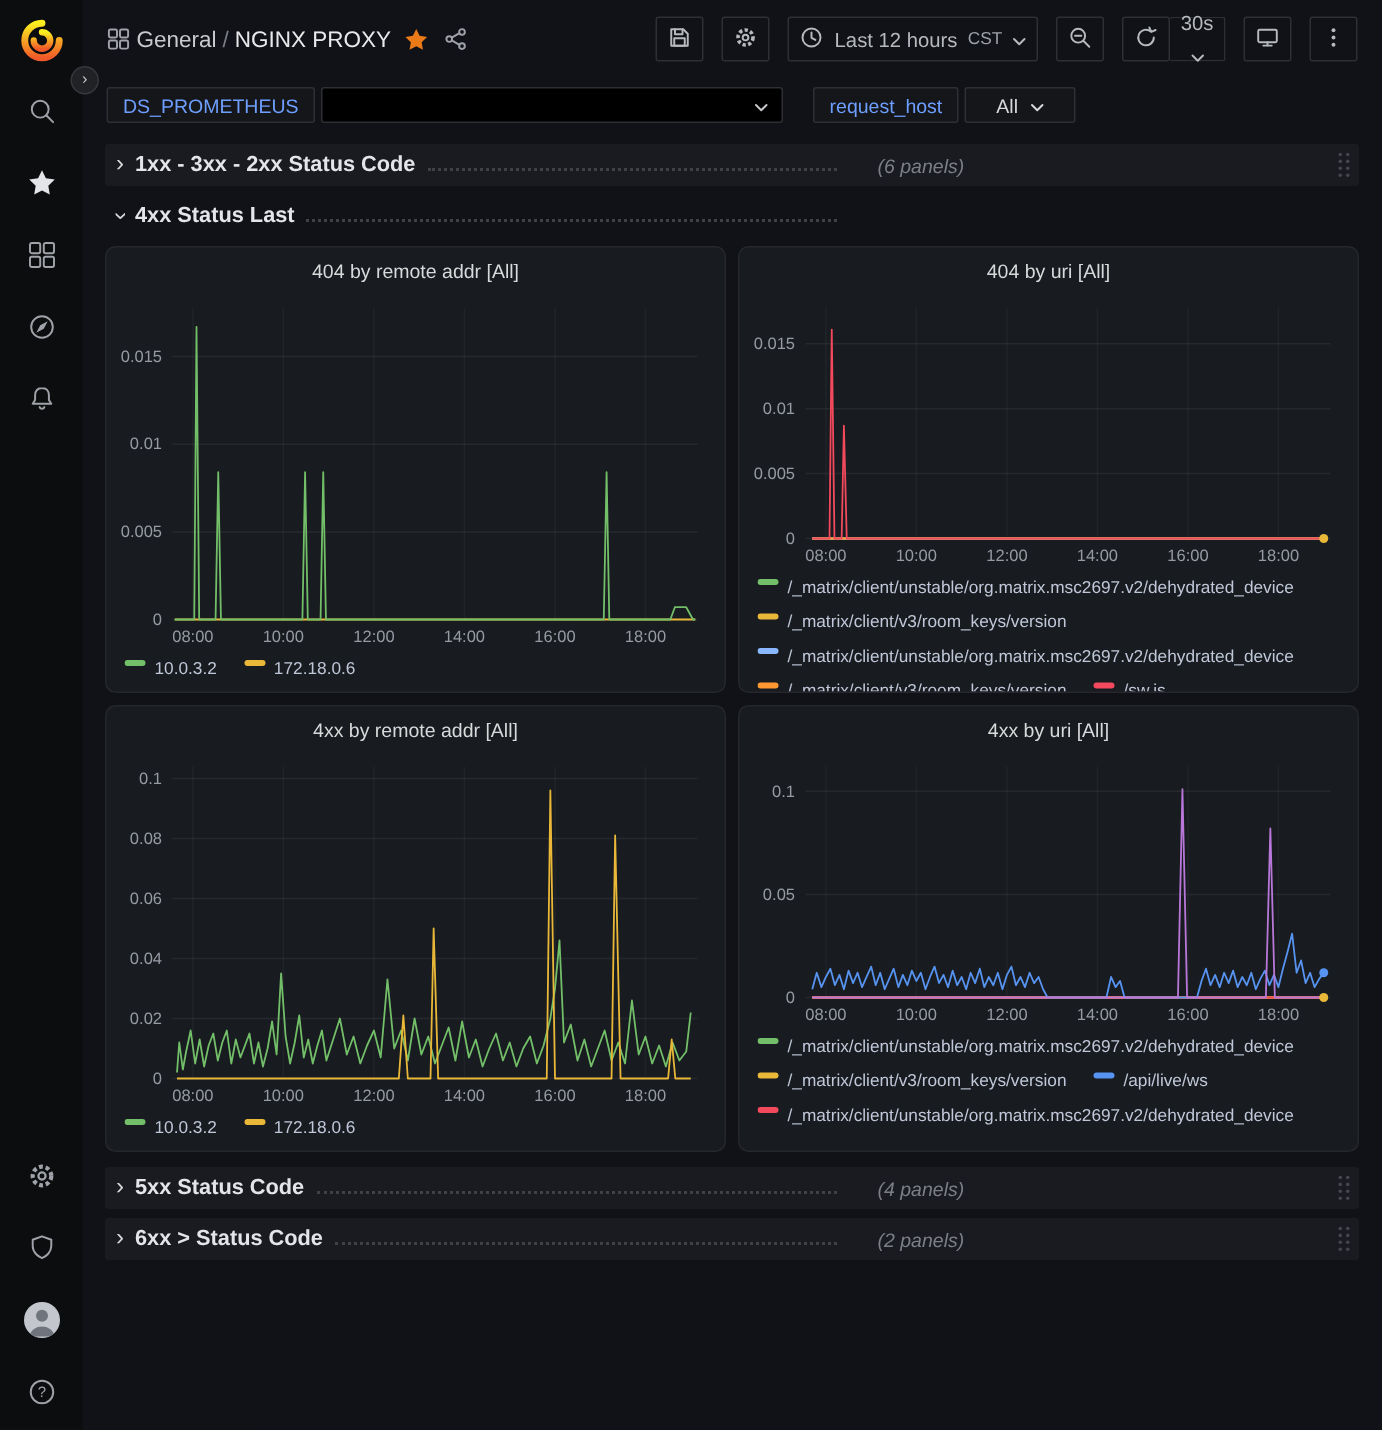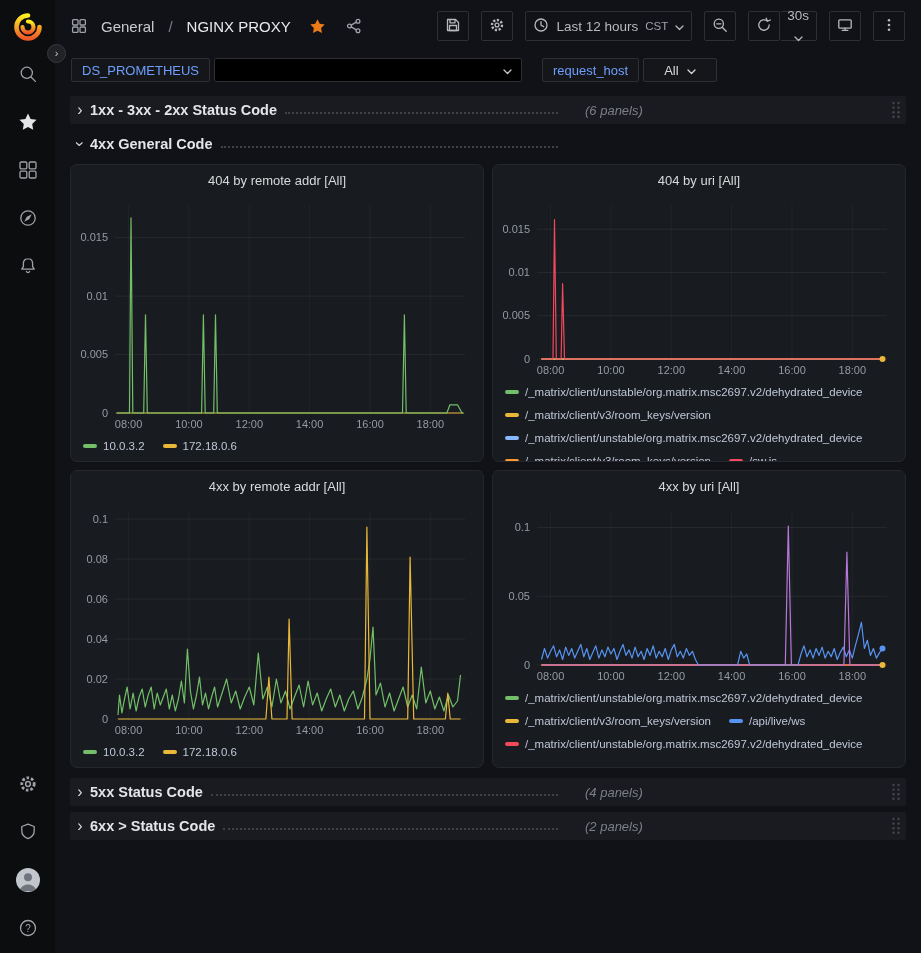--- a/index.html
+++ b/index.html
@@ -13,21 +13,21 @@
   .side-item{height:48px;width:55px;display:flex;align-items:center;justify-content:center;color:#9fa2a8;cursor:pointer;}
   .side-item.active{color:#e6e7ea;}
   .side-spacer{flex:1;}
   .expand-btn{position:absolute;left:47px;top:44px;width:17px;height:17px;border-radius:50%;
     background:#202226;border:1px solid #36383e;color:#c7c8cc;display:flex;align-items:center;
     justify-content:center;font-size:11px;line-height:1;z-index:9;cursor:pointer;}
 
   
   .main{flex:1;display:flex;flex-direction:column;min-width:0;}
   .topbar{height:52px;flex:none;display:flex;align-items:center;padding:0 16px;gap:8px;}
-  .breadcrumb{display:flex;align-items:center;gap:14px;font-size:15px;white-space:nowrap;}
+  .breadcrumb{display:flex;align-items:center;gap:4px;font-size:15px;white-space:nowrap;}
   .crumb-icon{color:#9fa2a8;display:flex;}
   .crumb-section{color:#c9cacd;}
   .crumb-sep{color:#7b7f87;}
   .crumb-title{color:#e8e9eb;font-weight:500;}
   .crumb-star{display:flex;margin-left:4px;}
   .crumb-share{display:flex;color:#9fa2a8;margin-left:6px;}
   .tb-right{margin-left:auto;display:flex;align-items:center;gap:12px;}
   .tb-btn{height:30px;min-width:30px;border:1px solid #2d2f35;border-radius:2px;background:transparent;
     color:#b6b9be;display:flex;align-items:center;justify-content:center;gap:7px;padding:0 7px;
     font-size:13.5px;cursor:pointer;white-space:nowrap;}
@@ -59,21 +59,21 @@
 
   .grid2{display:grid;grid-template-columns:1fr 1fr;gap:8px;margin-bottom:10px;}
   .panel{background:#181b1f;border:1px solid #25272d;border-radius:7px;height:296px;
     display:flex;flex-direction:column;overflow:hidden;}
   .panel-title{height:30px;flex:none;display:flex;align-items:center;justify-content:center;
     font-size:13px;font-weight:500;color:#d8d9da;cursor:pointer;white-space:nowrap;}
   .chart{flex:none;height:238px;}
   .panel.short .chart{height:184px;}
   .legend{padding:1px 12px 4px;overflow:hidden;}
   .legend-row{display:flex;gap:18px;height:23px;align-items:center;white-space:nowrap;overflow:hidden;}
-  .legend-item{display:flex;align-items:center;gap:6px;font-size:11.5px;color:#bfc7d8;cursor:pointer;flex:none;}
+  .legend-item{display:flex;align-items:flex-start;gap:6px;font-size:11.5px;color:#bfc7d8;cursor:pointer;flex:none;}
   .legend-marker{width:14px;height:4px;border-radius:2px;flex:none;}
 
   .chart svg{display:block;}
   .grid-h{stroke:rgba(204,204,220,0.08);stroke-width:1;}
   .grid-v{stroke:rgba(204,204,220,0.05);stroke-width:1;}
   .tick{fill:#969aa3;font-size:11px;font-family:"Liberation Sans","DejaVu Sans",sans-serif;}
   svg .ico{stroke:currentColor;fill:none;stroke-width:1.3;stroke-linecap:round;stroke-linejoin:round;}
 </style>
 </head>
 <body>
@@ -316,21 +316,21 @@
                 <circle cx="3.5" cy="16.8" r="1.2"></circle>
                 <circle cx="8.5" cy="16.8" r="1.2"></circle>
               </g>
             </svg>
           </span>
       </div>
 
       <div class="row-head">
         <span class="row-chevron down">›</span>
         <span class="row-title-wrap">
-          <span class="row-title">4xx General Code</span>
+          <span class="row-title">4xx Status Last</span>
           <span class="row-leader"></span>
         </span>
         <span class="row-count"></span>
       </div>
 
       <div class="grid2">
         <div class="panel">
           <div class="panel-title">404 by remote addr [All]</div>
           <div class="chart">
               <svg width="412" height="238">

